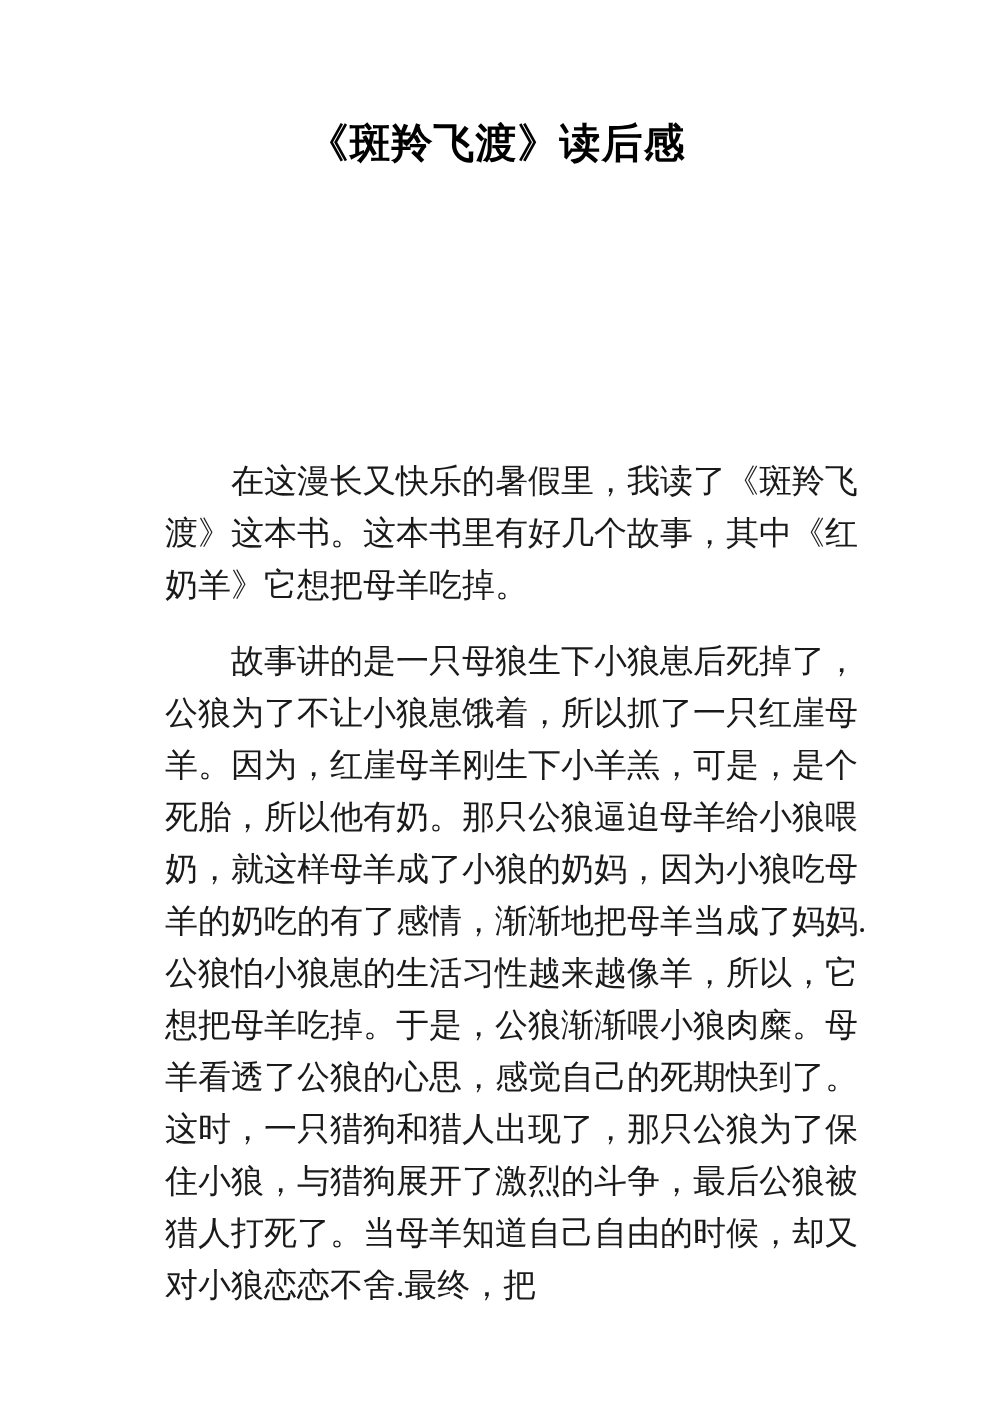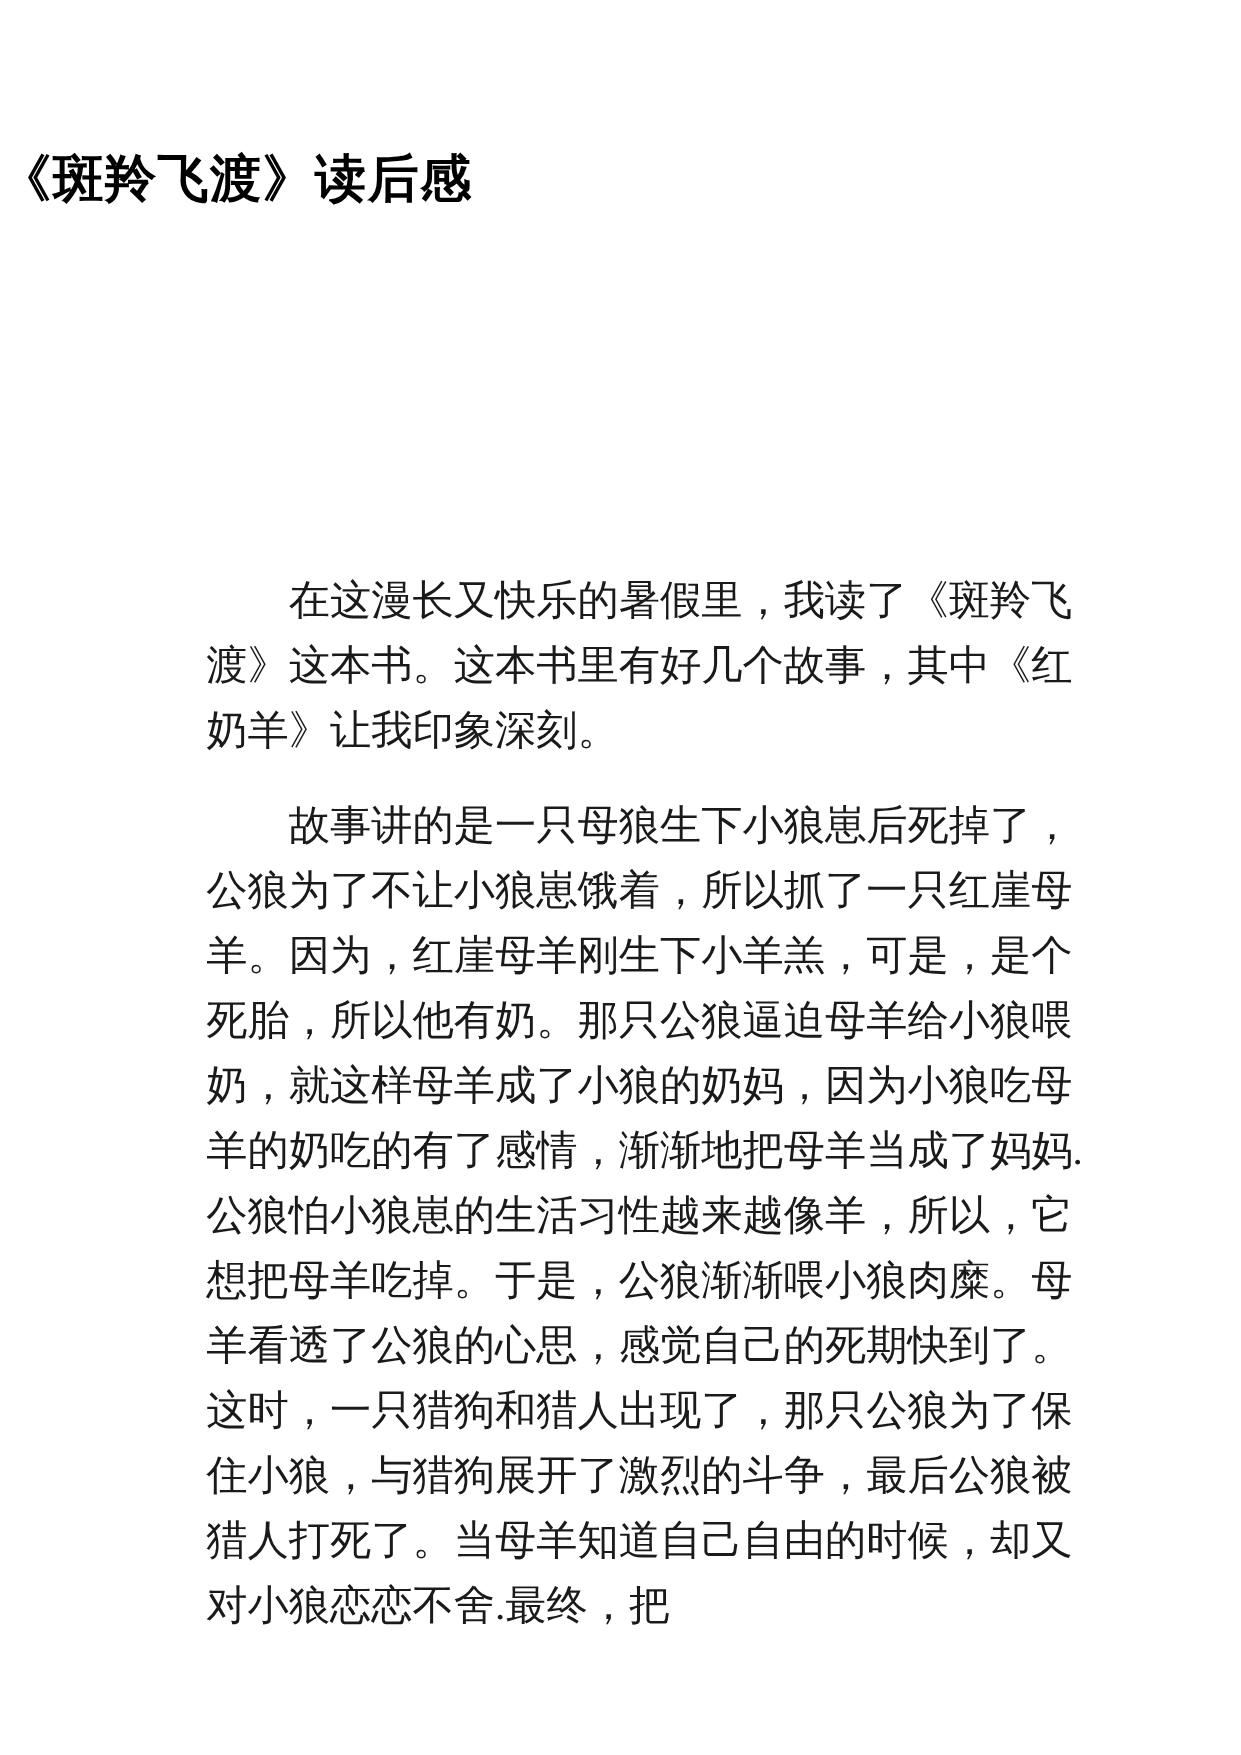--- a/index.html
+++ b/index.html
@@ -10,20 +10,21 @@
   .page {
     position: relative;
     width: 993px;
     height: 1404px;
     background: #ffffff;
     overflow: hidden;
   }
   .doc-title {
     margin: 0;
     padding-top: 118px;
+    text-align: center;
     font-family: Liberation Sans, sans-serif;
     font-weight: bold;
     font-size: 41px;
     line-height: 50px;
     color: #000000;
     letter-spacing: 1px;
   }
   .doc-content {
     margin-left: 165px;
     width: 720px;
@@ -45,16 +46,16 @@
   .para-second {
     margin-top: 24px;
   }
 </style>
 </head>
 <body>
 
 <div class="page">
   <h1 class="doc-title">《斑羚飞渡》读后感</h1>
   <div class="doc-content">
-    <p class="para para-first">在这漫长又快乐的暑假里，我读了《斑羚飞渡》这本书。这本书里有好几个故事，其中《红奶羊》让我印象深刻。</p>
+    <p class="para para-first">在这漫长又快乐的暑假里，我读了《斑羚飞渡》这本书。这本书里有好几个故事，其中《红奶羊》它想把母羊吃掉。</p>
     <p class="para para-second">故事讲的是一只母狼生下小狼崽后死掉了，公狼为了不让小狼崽饿着，所以抓了一只红崖母羊。因为，红崖母羊刚生下小羊羔，可是，是个死胎，所以他有奶。那只公狼逼迫母羊给小狼喂奶，就这样母羊成了小狼的奶妈，因为小狼吃母羊的奶吃的有了感情，渐渐地把母羊当成了妈妈.公狼怕小狼崽的生活习性越来越像羊，所以，它想把母羊吃掉。于是，公狼渐渐喂小狼肉糜。母羊看透了公狼的心思，感觉自己的死期快到了。这时，一只猎狗和猎人出现了，那只公狼为了保住小狼，与猎狗展开了激烈的斗争，最后公狼被猎人打死了。当母羊知道自己自由的时候，却又对小狼恋恋不舍.最终，把</p>
   </div>
 </div>
 
 </body></html>

